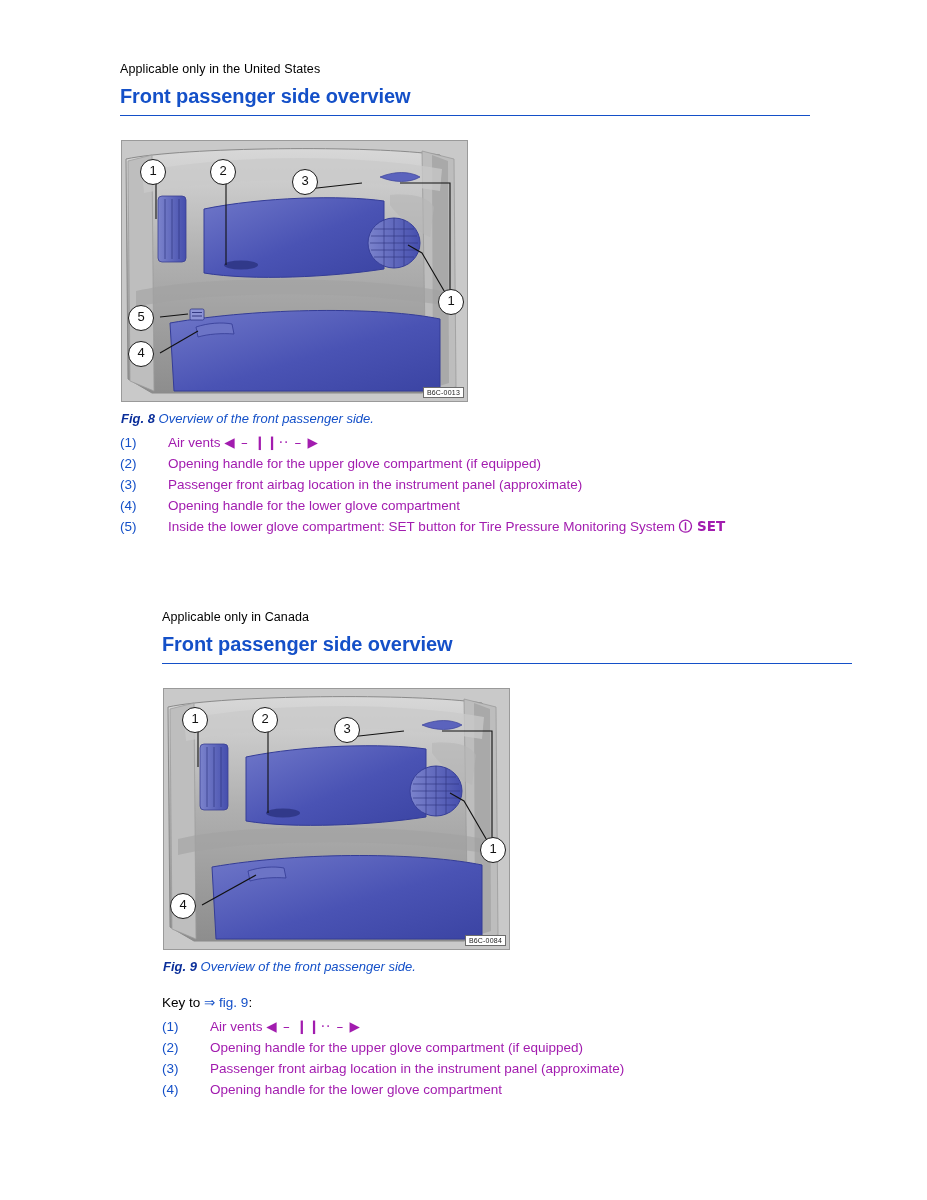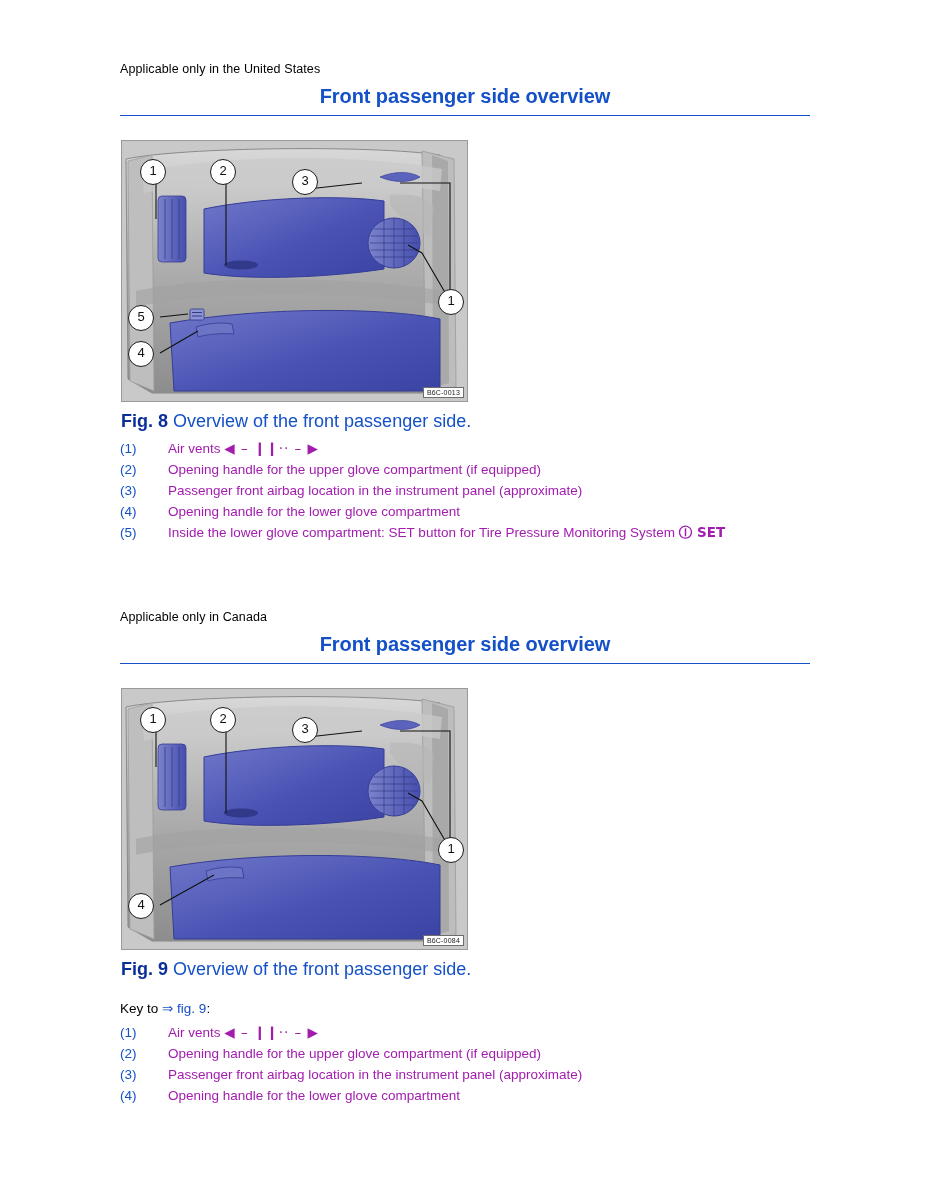--- a/index.html
+++ b/index.html
@@ -32,21 +32,20 @@
     letter-spacing: 0.1px;
     margin: 0 0 9px 0;
   }
   .title {
     font-size: 20px;
     font-weight: bold;
     color: #1450c8;
     margin: 0;
     padding-bottom: 4px;
     letter-spacing: -0.1px;
-    text-align: center;
   }
   .title-rule {
     border: none;
     border-top: 1px solid #1450c8;
     margin: 3px 0 0 0;
     width: 690px;
   }
   .figure-wrap {
     margin-top: 24px;
     margin-left: 1px;
@@ -54,22 +53,23 @@
   .figure-box {
     position: relative;
     width: 345px;
     height: 260px;
     border: 1px solid #9a9a9a;
     background: #cfcfcf;
     overflow: hidden;
   }
   .figure-caption {
     margin-top: 9px;
-    font-size: 18px;
+    font-size: 13px;
     color: #1450c8;
+    font-style: italic;
   }
   .figure-caption b {
     color: #0b2f9a;
   }
   .key-intro {
     margin-top: 20px;
     font-size: 13.5px;
     color: #000;
   }
   .key-intro .lnk {
@@ -259,21 +259,21 @@
         <span class="key-num">(4)</span>
         <span class="key-text">Opening handle for the lower glove compartment</span>
       </div>
       <div class="key-row">
         <span class="key-num">(5)</span>
         <span class="key-text"><span>Inside the lower glove compartment: SET button for Tire Pressure Monitoring System</span> <span class="tpms-glyph">Ⓘ SET</span></span>
       </div>
     </div>
   </div>
 
-  <div class="section" style="top:610px;">
+  <div class="section" style="top:610px;margin-left:42px;">
 
     <div class="applicable-note">Applicable only in Canada</div>
 
     <h1 class="title">Front passenger side overview</h1>
     <hr class="title-rule">
 
     <div class="figure-wrap">
       <div class="figure-box">
         <svg class="ill" viewBox="0 0 345 260" width="345" height="260">
           <defs>

